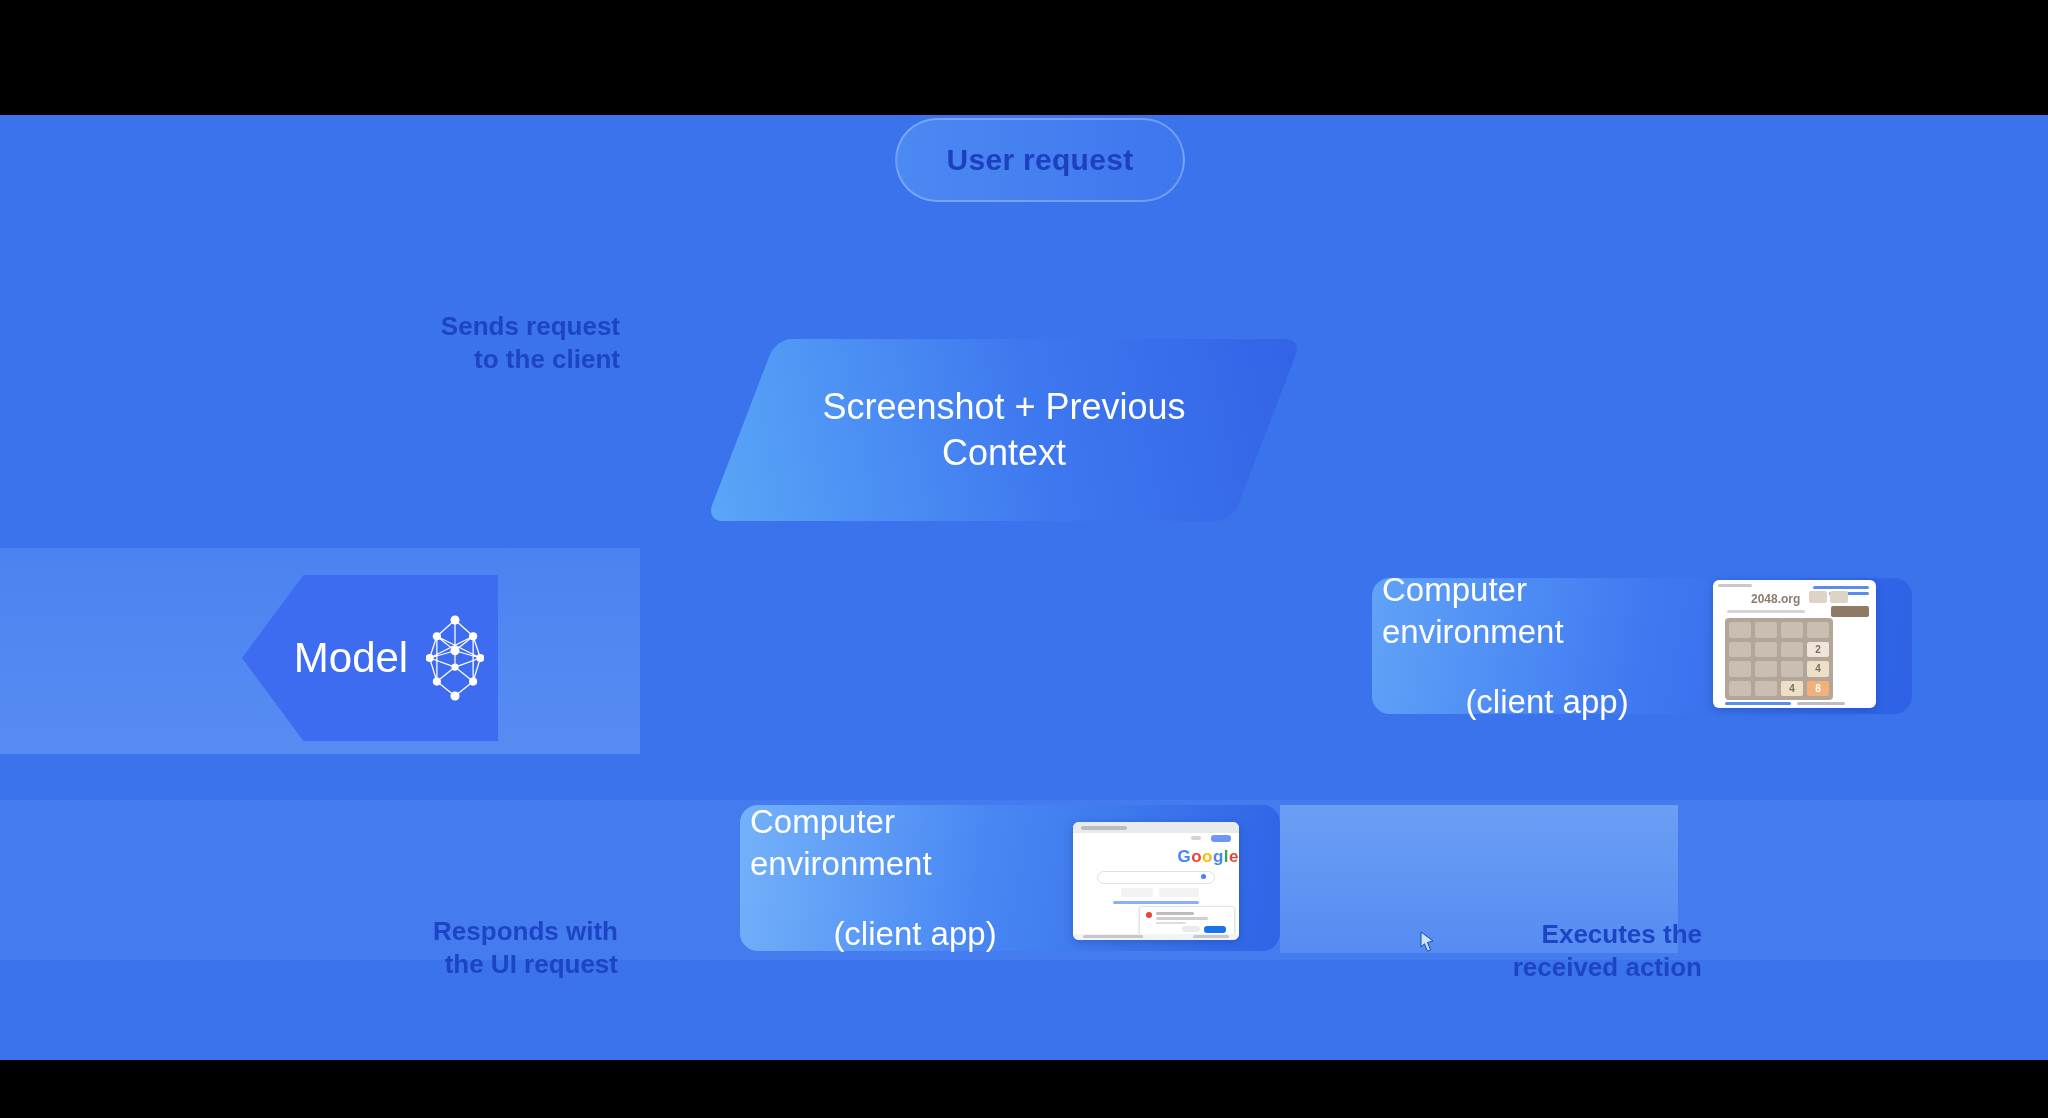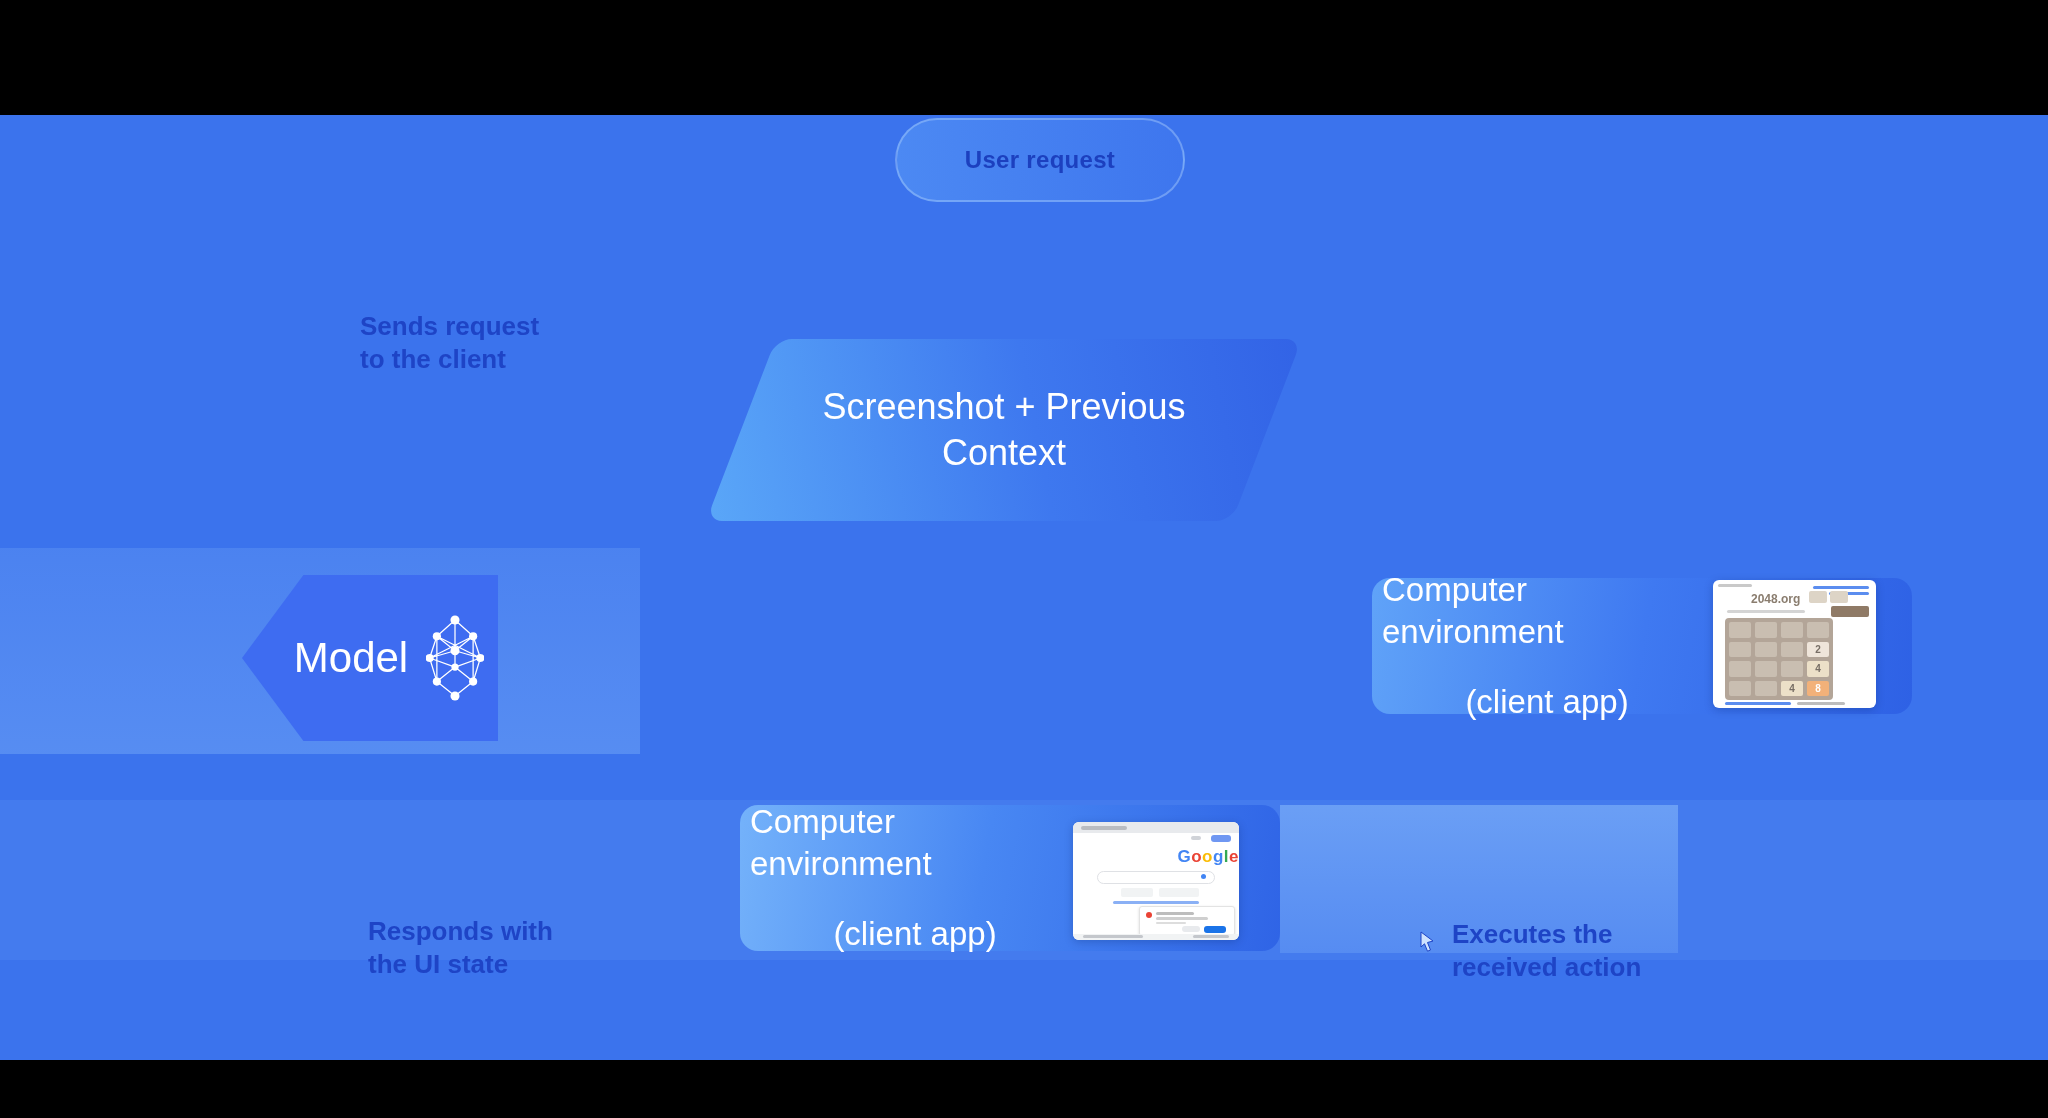--- a/index.html
+++ b/index.html
@@ -12,21 +12,21 @@
   #halo-model{left:0;top:548px;width:640px;height:206px;
     background:linear-gradient(180deg,rgba(150,200,255,.18),rgba(150,200,255,.30));}
   #band-bottom{left:0;top:800px;width:2048px;height:160px;background:rgba(150,200,255,.10);}
   #connector-right{left:1280px;top:805px;width:398px;height:148px;
     background:linear-gradient(180deg,rgba(160,208,255,.42),rgba(150,200,255,.22));}
   
   #pill{left:895px;top:118px;width:290px;height:84px;border-radius:42px;
     background:linear-gradient(90deg,#4C89F3,#3E76EE);
     border:2px solid rgba(190,220,255,.38);box-sizing:border-box;
     display:flex;align-items:center;justify-content:center;
-    color:#1C40BF;font-size:24px;font-weight:700;letter-spacing:.3px;}
+    color:#1C40BF;font-size:30px;font-weight:700;letter-spacing:.3px;}
   
   #ctx{left:741px;top:339px;width:526px;height:182px;border-radius:16px;
     transform:skewX(-21deg);
     background:linear-gradient(60deg,#5AA7F8 0%,#3E78EF 55%,#3263E6 100%);}
   #ctx .inner{width:100%;height:100%;transform:skewX(21deg);
     display:flex;flex-direction:column;align-items:center;justify-content:center;
     color:#fff;font-size:36px;line-height:46px;font-weight:400;}
   
   #model{left:242px;top:575px;width:256px;height:166px;background:#3E6CF1;
     clip-path:polygon(24% 0,100% 0,100% 100%,24% 100%,0 50%);
@@ -35,21 +35,21 @@
   
   .envbox{width:540px;border-radius:18px;color:#fff;}
   #env-right{left:1372px;top:578px;height:136px;
     background:linear-gradient(100deg,#60A3F8 0%,#3F79F1 50%,#2E61E5 100%);}
   #env-bottom{left:740px;top:805px;height:146px;
     background:linear-gradient(100deg,#74B2FA 0%,#4887F3 45%,#2F64E6 100%);}
   .env-label{position:absolute;left:10px;top:0;bottom:0;width:330px;
     display:flex;flex-direction:column;align-items:center;justify-content:center;
     font-size:33px;line-height:42px;gap:28px;}
   
-  .edge{color:#1E44C6;font-weight:700;font-size:26px;line-height:33px;text-align:left;}
+  .edge{color:#1E44C6;font-weight:700;font-size:26px;line-height:33px;text-align:right;}
   #lbl-send{left:360px;top:310px;width:260px;}
   #lbl-capture{left:1465px;top:312px;width:260px;}
   #lbl-respond{left:368px;top:915px;width:250px;}
   #lbl-execute{left:1452px;top:918px;width:250px;}
   #cursor-ic{left:1418px;top:931px;}
   
   .thumb{position:absolute;background:#fff;border-radius:6px;overflow:hidden;
     box-shadow:0 2px 8px rgba(0,30,90,.25);}
   #thumb-2048{left:341px;top:2px;width:163px;height:128px;}
   #thumb-google{left:333px;top:17px;width:166px;height:118px;}
@@ -182,21 +182,21 @@
       <div class="bar" style="left:120px;top:113px;width:36px;height:3px;background:#c4c7cc"></div>
     </div>
   </div>
 
   <div class="abs edge" id="lbl-send">
     <div>Sends request</div>
     <div>to the client</div>
   </div>
   <div class="abs edge" id="lbl-respond">
     <div>Responds with</div>
-    <div>the UI state</div>
+    <div>the UI request</div>
   </div>
   <div class="abs edge" id="lbl-execute">
     <div>Executes the</div>
     <div>received action</div>
   </div>
   <svg class="abs" id="cursor-ic" width="18" height="22" viewBox="0 0 18 22">
     <path d="M3 1 L15 10 L9.5 11.5 L12.5 19 L9.5 20.2 L6.5 12.8 L3 16 Z" fill="#CFE3FF" stroke="#1E44C6" stroke-width="1"></path>
   </svg>
 
 </div>

